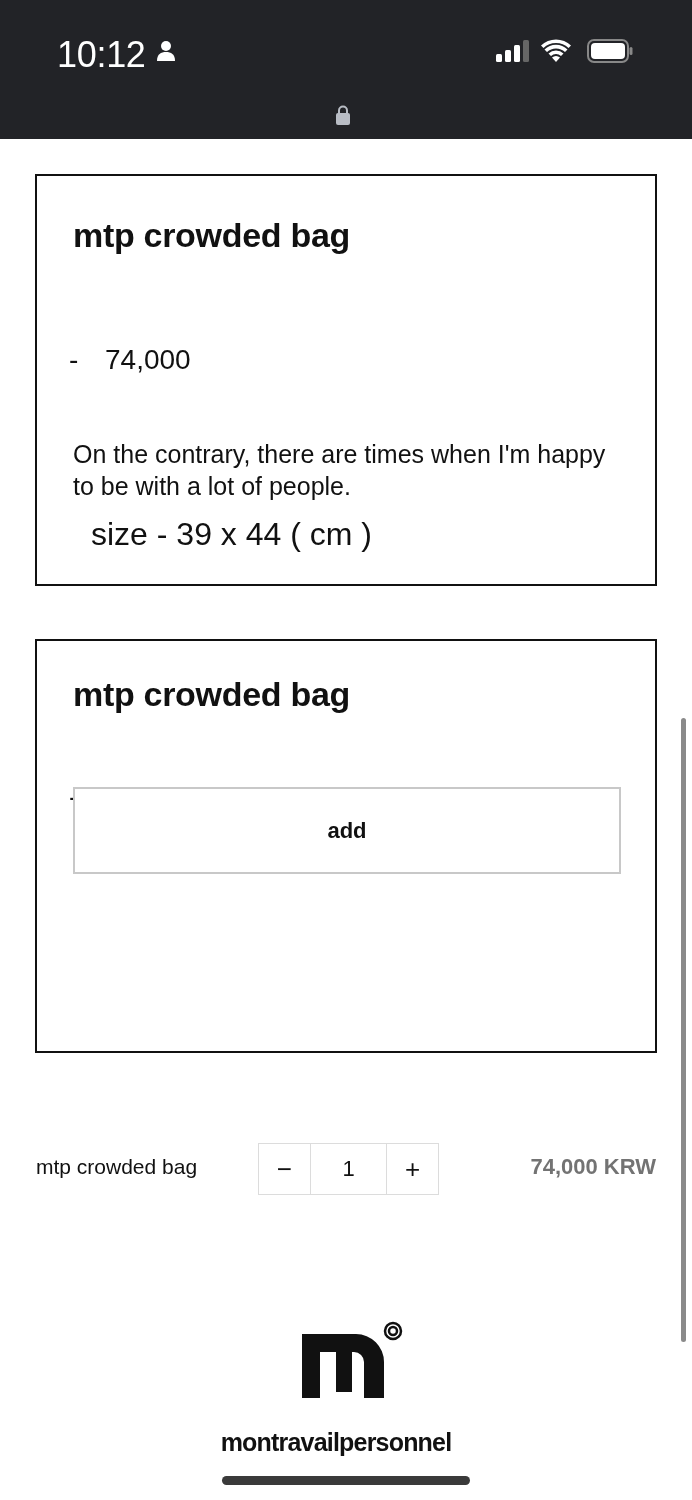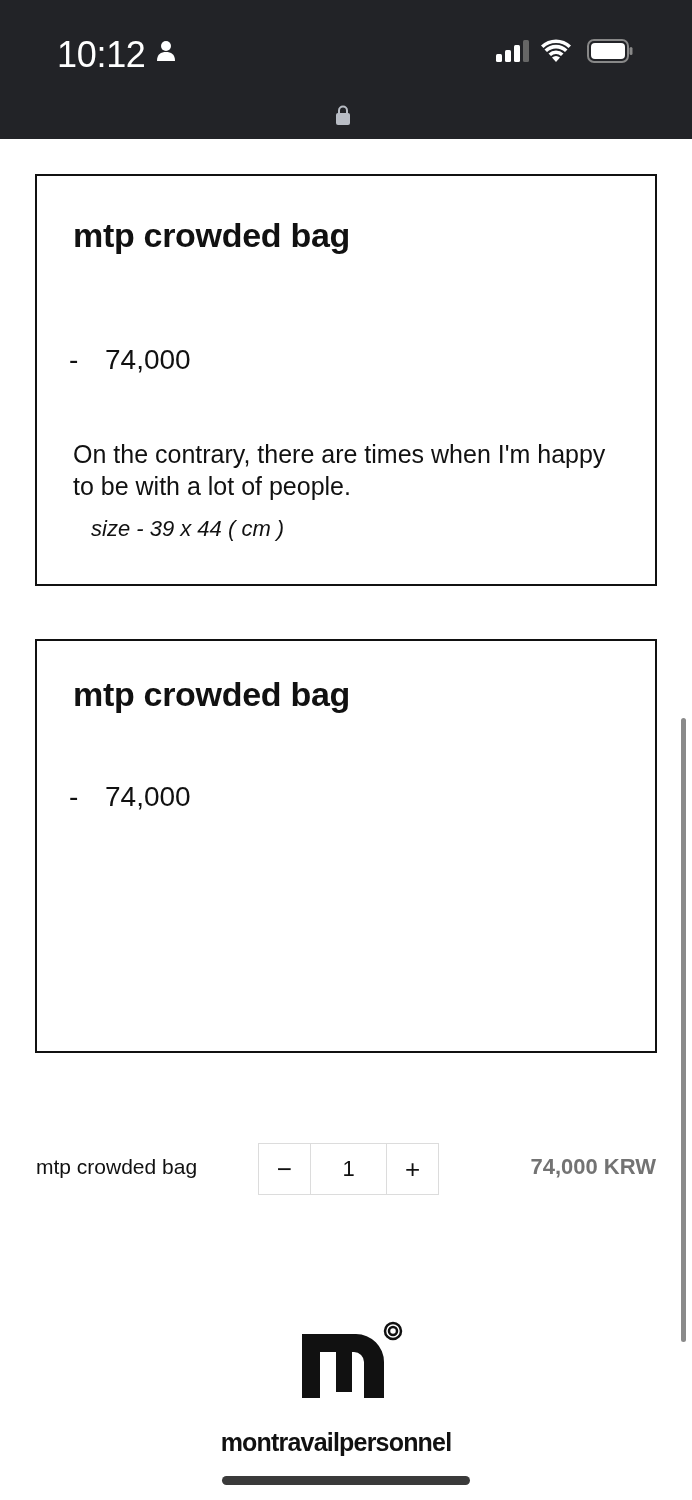--- a/index.html
+++ b/index.html
@@ -15,21 +15,21 @@
     .url-row { position: absolute; left: 0; top: 104px; width: 692px; text-align: center; font-size: 20px; color: #b8bcc4; }
     .lock-icon { display: inline-block; width: 14px; height: 20px; vertical-align: -3px; margin-right: 6px; }
 
     .card { position: absolute; left: 35px; width: 622px; border: 2px solid #111; background: #fff; }
     .card1 { top: 174px; height: 412px; }
     .card2 { top: 639px; height: 414px; }
     .title { position: absolute; left: 36px; font-size: 34px; font-weight: 700; color: #111; letter-spacing: -0.3px; }
     .price { position: absolute; left: 32px; font-size: 28px; color: #111; margin-top: 48px; }
     .price .dash { display: inline-block; width: 36px; }
     .desc { position: absolute; left: 36px; top: 242px; font-size: 25px; line-height: 32px; color: #111; width: 560px; margin-top: 20px; }
-    .size { position: absolute; left: 54px; top: 340px; font-size: 22px; color: #111; font-style: italic; }
+    .size { position: absolute; left: 54px; top: 340px; font-size: 32px; color: #111; }
 
     .add-btn { position: absolute; left: 36px; top: 146px; width: 548px; height: 87px; border: 2px solid #c8c8c8; background: #fff; font-family: "Liberation Sans", sans-serif; font-size: 22px; font-weight: 700; color: #111; display: flex; align-items: center; justify-content: center; cursor: pointer; }
 
     .cart-row { position: absolute; left: 0; top: 1143px; width: 692px; height: 52px; }
     .cart-name { position: absolute; left: 36px; top: 12px; font-size: 21px; color: #111; }
     .stepper { position: absolute; left: 258px; top: 0; width: 181px; height: 52px; border: 1px solid #dcdcdc; display: flex; }
     .stepper .btn { width: 51px; height: 100%; display: flex; align-items: center; justify-content: center; font-size: 26px; color: #111; cursor: pointer; }
     .stepper .qty { width: 78px; height: 100%; border-left: 1px solid #dcdcdc; border-right: 1px solid #dcdcdc; display: flex; align-items: center; justify-content: center; font-size: 22px; color: #111; }
     .cart-total { position: absolute; right: 36px; top: 11px; font-size: 22px; font-weight: 700; color: #737373; }
 
@@ -80,20 +80,21 @@
   </div>
   <div class="desc">On the contrary, there are times when I'm happy to be with a lot of people.</div>
   <div class="size">size - 39 x 44 ( cm )</div>
 </div>
 
 <div class="card card2">
   <div class="title" style="top:34px;">mtp crowded bag</div>
   <div class="price" style="top:92px;">
     <span class="dash">-</span><span>74,000</span>
   </div>
+  <button class="add-btn">add</button>
 </div>
 
 <div class="cart-row">
   <span class="cart-name">mtp crowded bag</span>
   <div class="stepper">
     <div class="btn">−</div>
     <div class="qty">1</div>
     <div class="btn">+</div>
   </div>
   <span class="cart-total">74,000 KRW</span>

